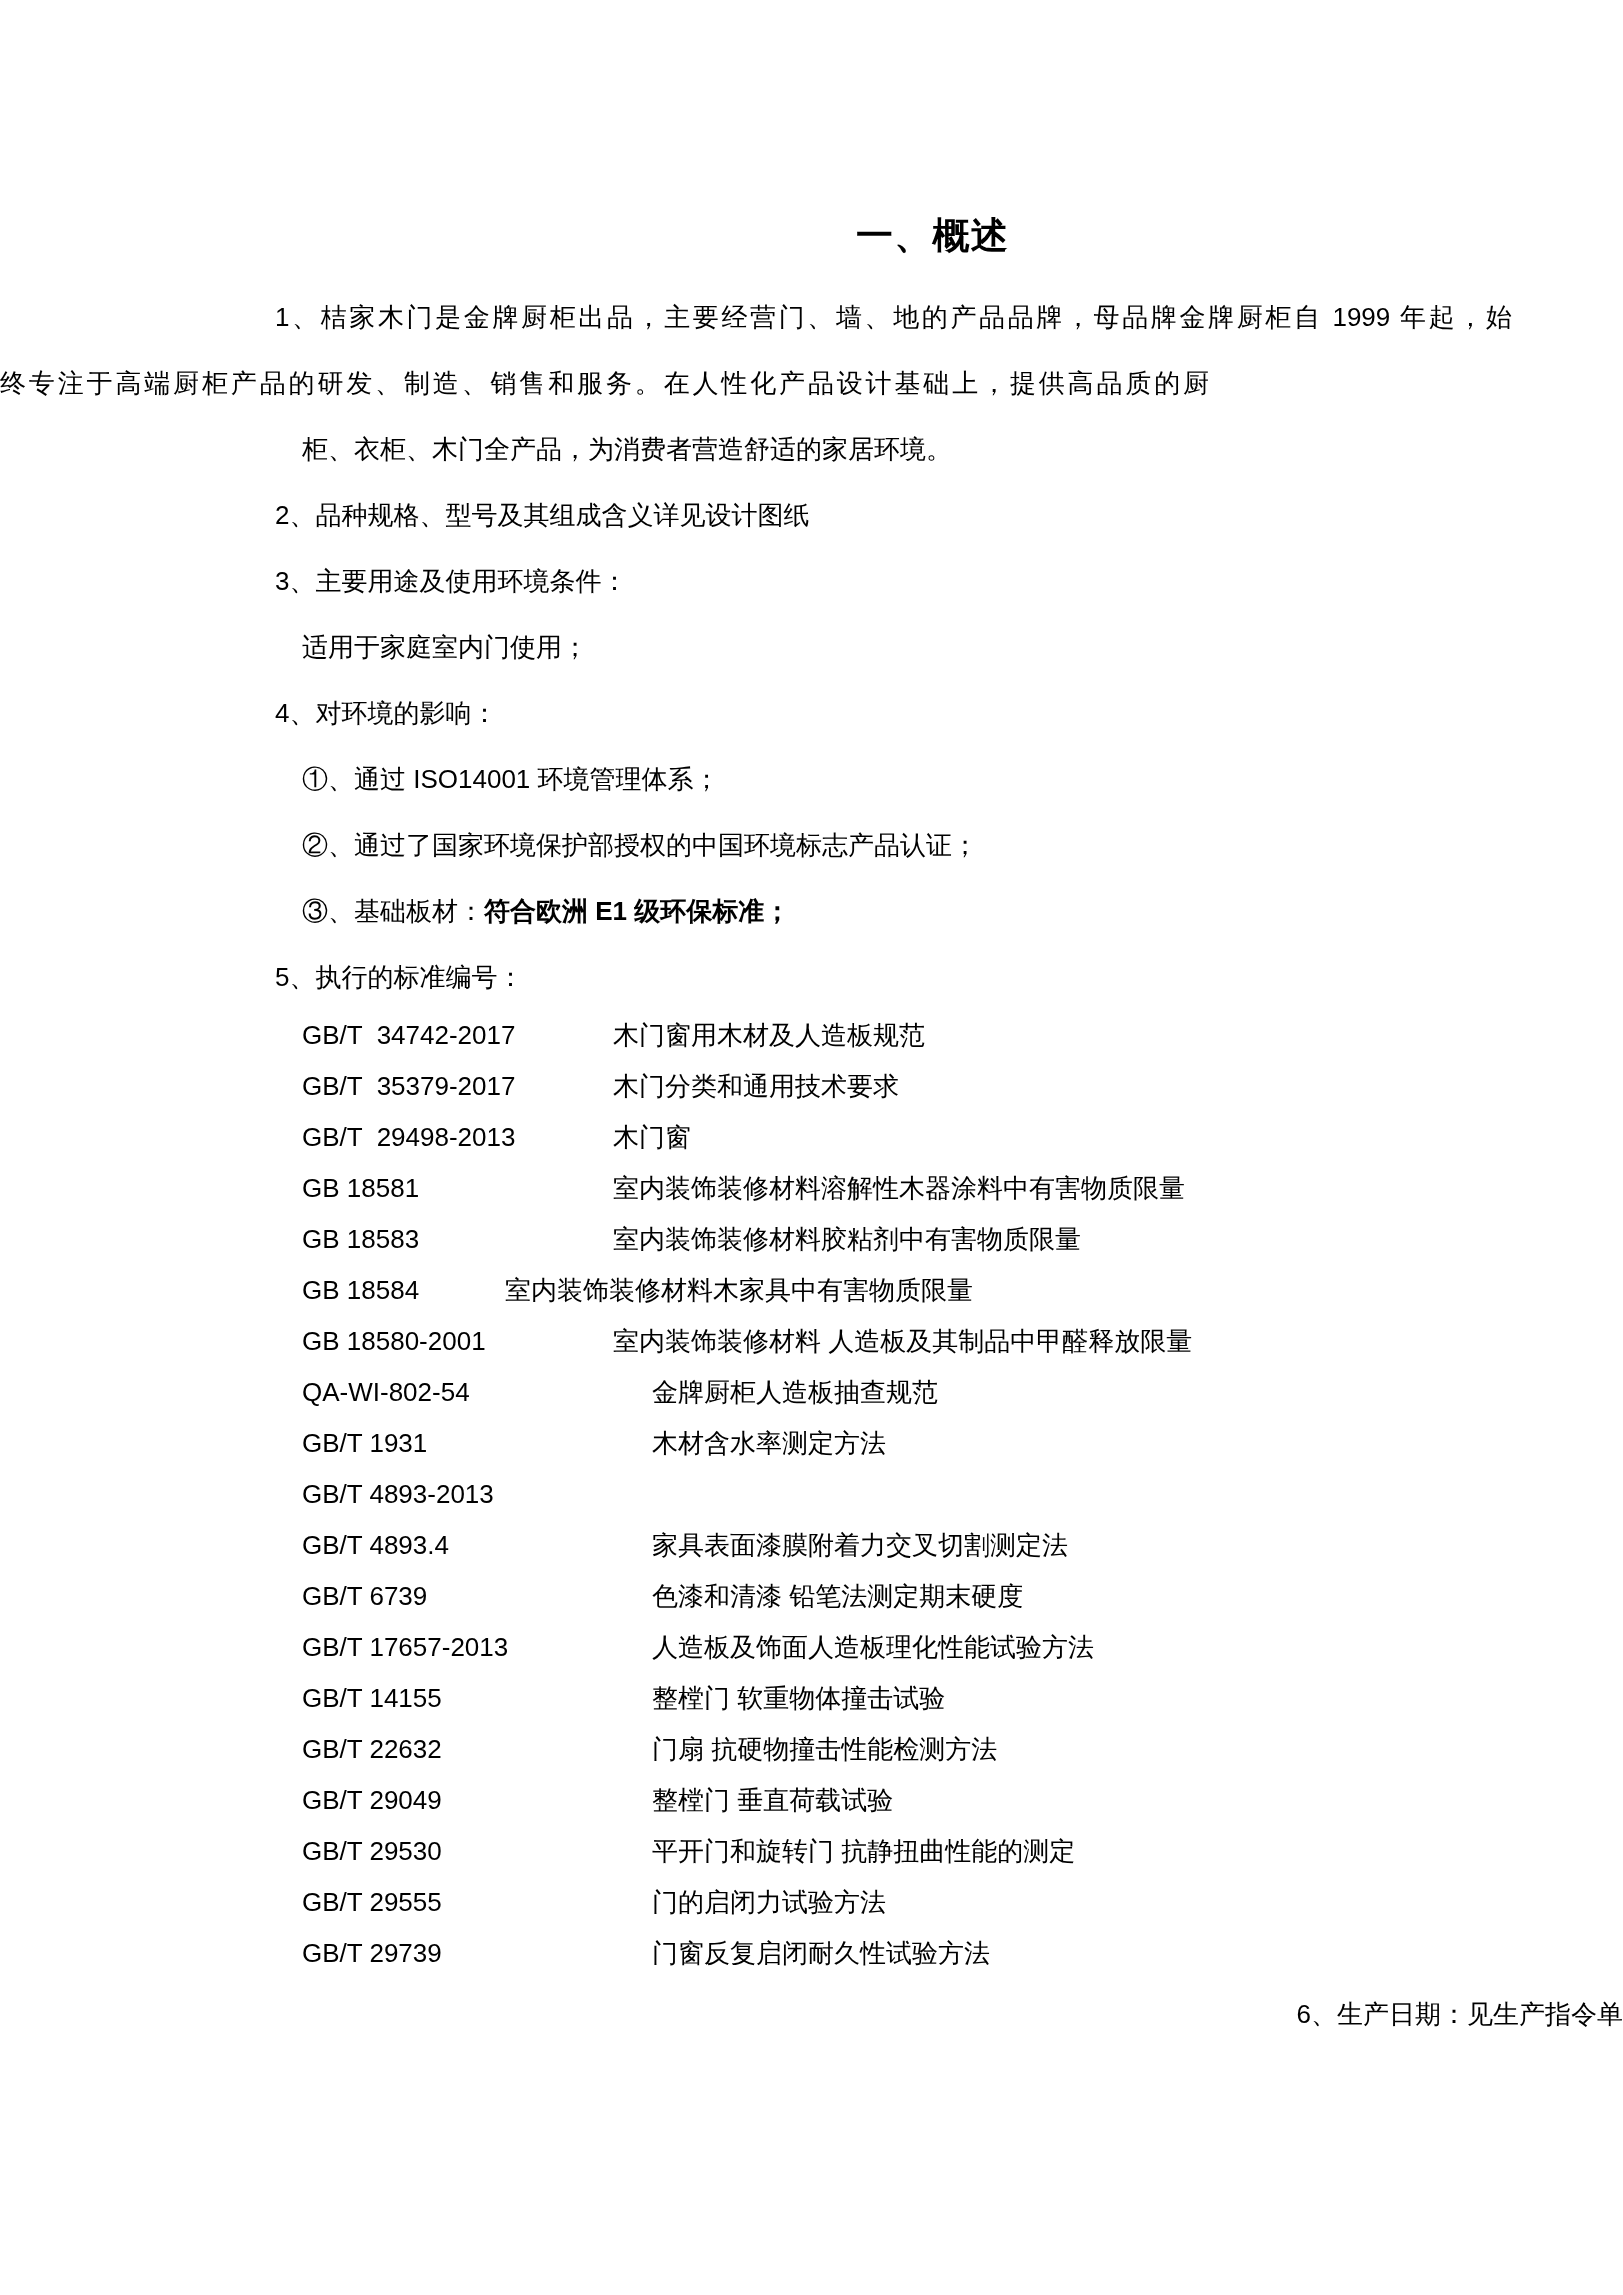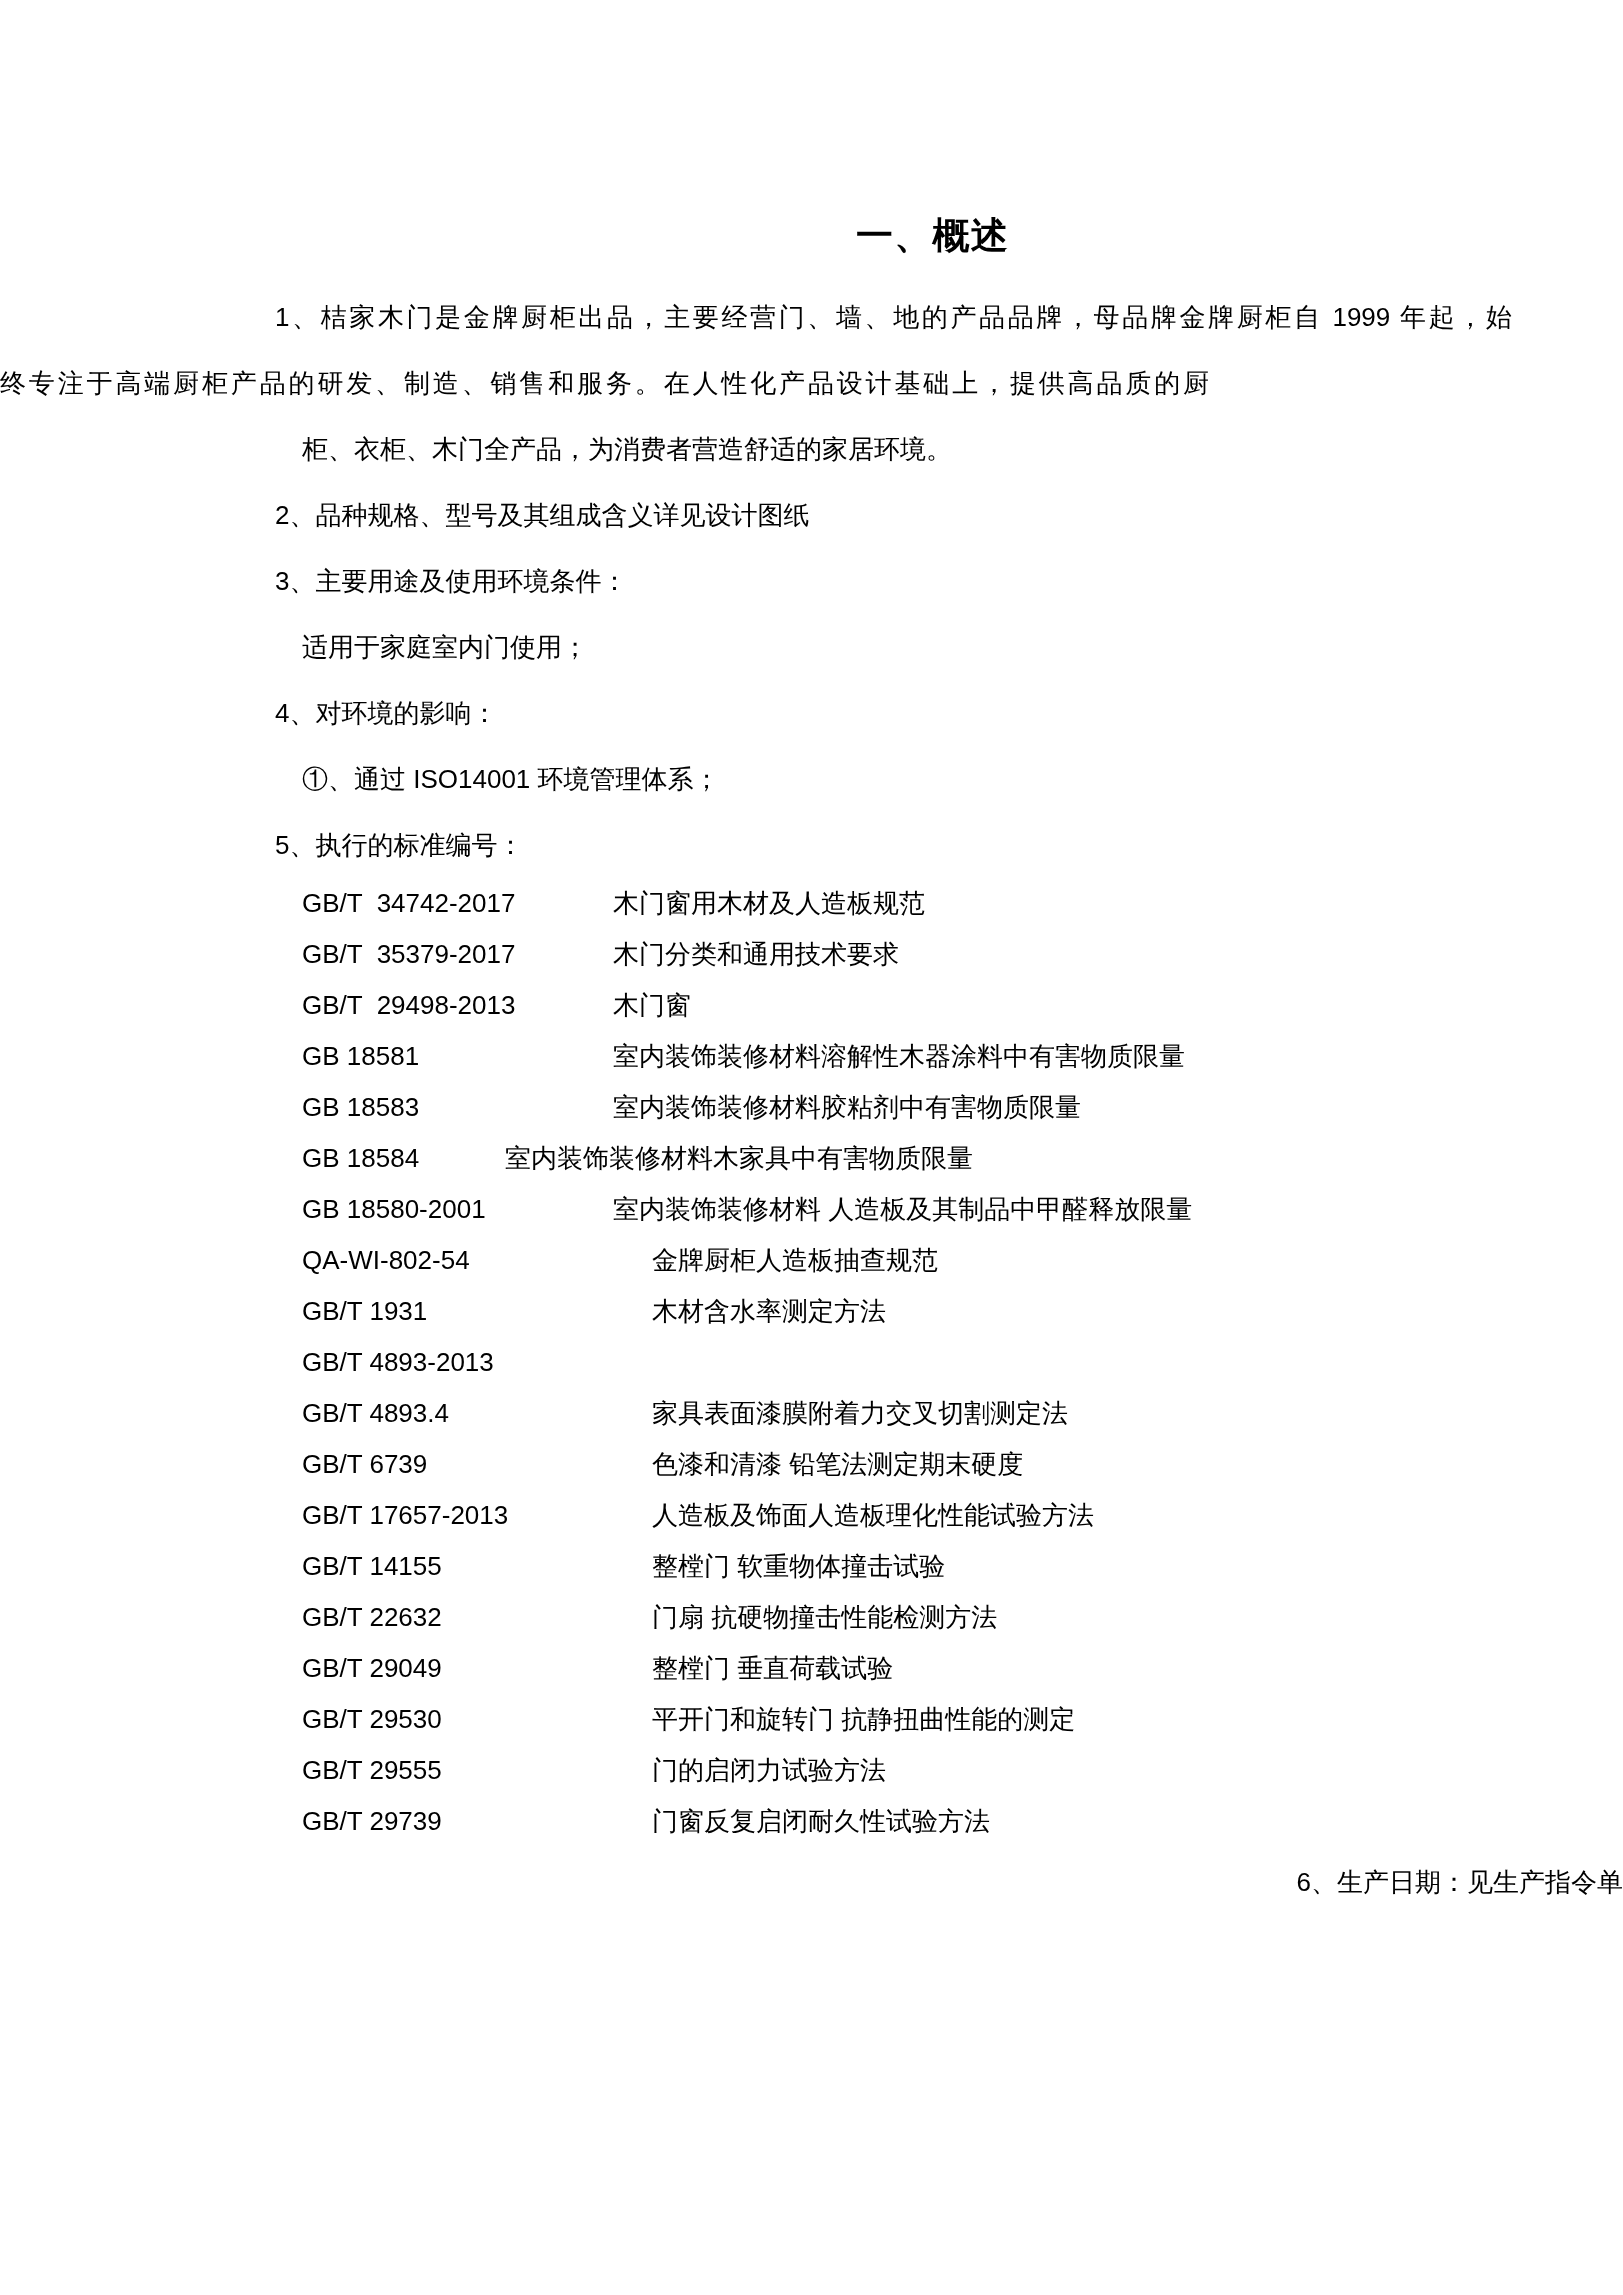--- a/index.html
+++ b/index.html
@@ -71,20 +71,22 @@
   <div class="ln j2">终专注于高端厨柜产品的研发、制造、销售和服务。在人性化产品设计基础上，提供高品质的厨</div>
   <div class="ln ml-sub">柜、衣柜、木门全产品，为消费者营造舒适的家居环境。</div>
 
   <div class="ln ml-item">2、品种规格、型号及其组成含义详见设计图纸</div>
 
   <div class="ln ml-item">3、主要用途及使用环境条件：</div>
   <div class="ln ml-sub">适用于家庭室内门使用；</div>
 
   <div class="ln ml-item">4、对环境的影响：</div>
   <div class="ln ml-sub">①、通过 ISO14001 环境管理体系；</div>
+  <div class="ln ml-sub">②、通过了国家环境保护部授权的中国环境标志产品认证；</div>
+  <div class="ln ml-sub"><span>③、基础板材：</span><span class="bold-seg">符合欧洲 E1 级环保标准；</span></div>
 
   <div class="ln ml-item">5、执行的标准编号：</div>
 
   <div class="std-list">
     <div class="std-row w1">
         <span class="std-code">GB/T  34742-2017</span>
         <span class="std-desc">木门窗用木材及人造板规范</span>
       </div>
     <div class="std-row w1">
         <span class="std-code">GB/T  35379-2017</span>

